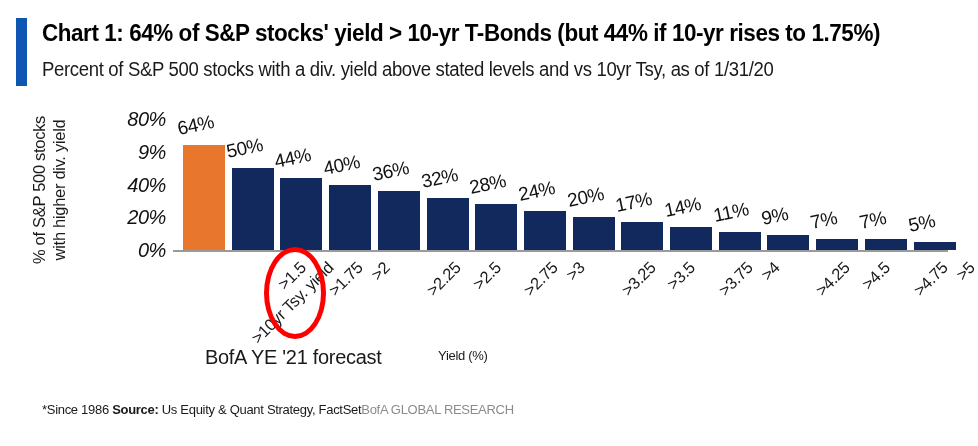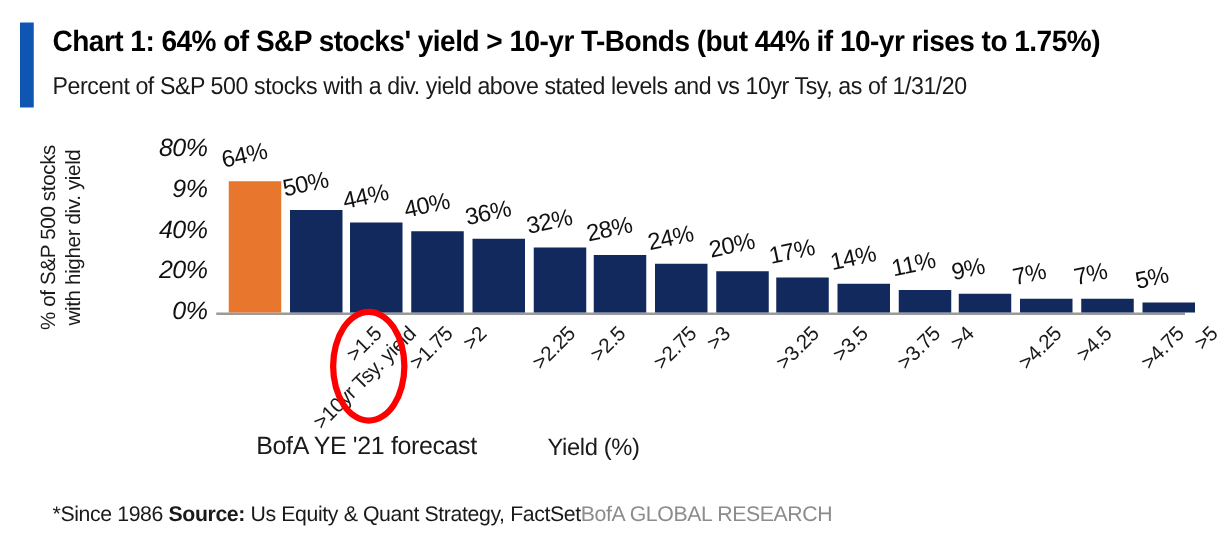--- a/index.html
+++ b/index.html
@@ -148,21 +148,21 @@
     transform: rotate(-45deg);
     transform-origin: right top;
     text-align: right;
   }
 
   
   .xtitle {
     position: absolute;
     left: 438px;
     top: 348px;
-    font-size: 19px;
+    font-size: 13px;
     letter-spacing: -0.3px;
     color: #1a1a1a;
     white-space: nowrap;
   }
 
   
   .annotation {
     position: absolute;
     left: 205px;
     top: 346px;
@@ -183,21 +183,21 @@
     border-radius: 50%;
     box-sizing: border-box;
     background: transparent;
   }
 
   
   .footnote {
     position: absolute;
     left: 42px;
     top: 402px;
-    font-size: 17px;
+    font-size: 13px;
     letter-spacing: -0.3px;
     white-space: nowrap;
     color: #1a1a1a;
   }
   .footnote .bold { font-weight: bold; }
   .footnote .grey { color: #8C8C8C; }
 </style>
 </head>
 <body>
 

